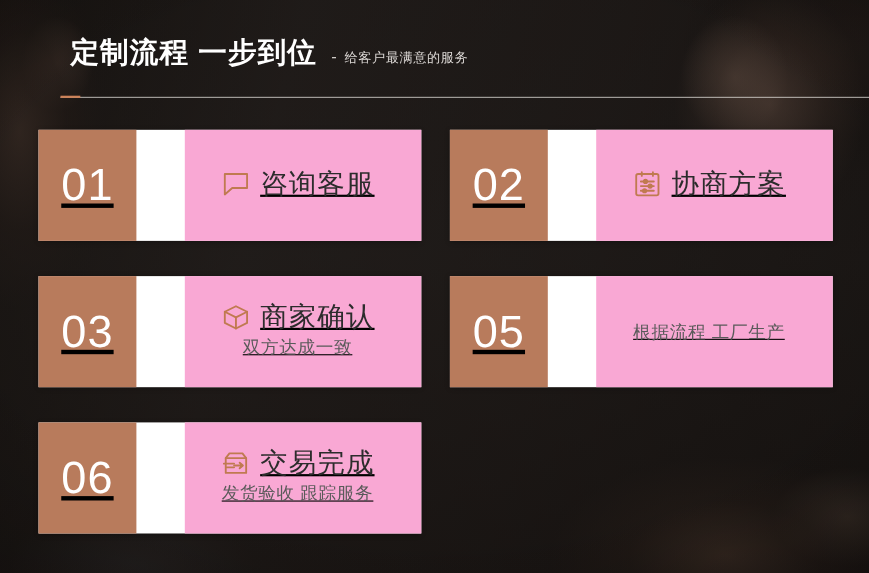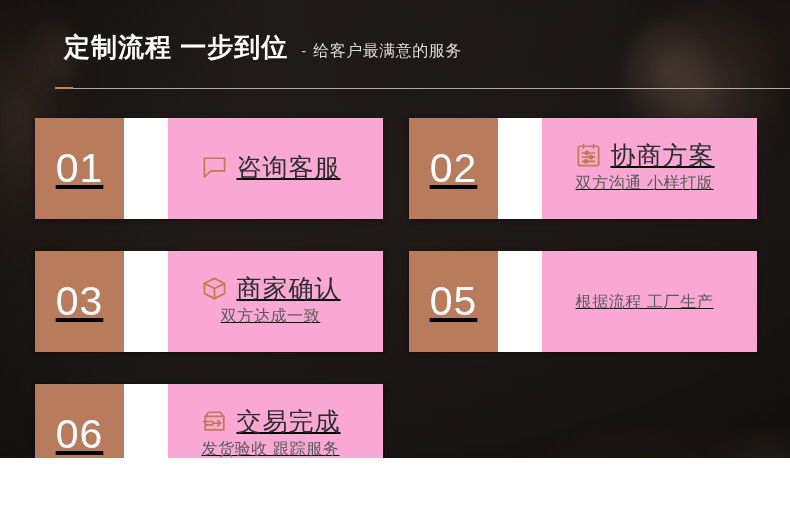--- a/index.html
+++ b/index.html
@@ -3,21 +3,21 @@
 <meta charset="utf-8">
 <style>
   * { box-sizing: border-box; margin: 0; padding: 0; }
   html, body {
     width: 790px; height: 521px;
     overflow: hidden;
     font-family: "Liberation Sans", "DejaVu Sans", sans-serif;
   }
   .stage {
     position: relative;
-    width: 790px; height: 458px;
+    width: 790px; height: 521px;
     background: #1b1818;
     overflow: hidden;
   }
 
   
   .bg-photo {
     position: absolute; inset: 0;
     background:
       
       radial-gradient(ellipse 120px 150px at 700px 95px, rgba(196,150,128,0.50) 0%, rgba(120,88,72,0.30) 42%, rgba(0,0,0,0) 72%),
@@ -65,21 +65,21 @@
     letter-spacing: 1px;
     line-height: 1;
   }
   .title-dash {
     font-size: 15px;
     color: #cfcac7;
     margin: 0 7px 0 13px;
     line-height: 1;
   }
   .title-sub {
-    font-size: 16px;
+    font-size: 12px;
     color: #dedad7;
     letter-spacing: 0.5px;
     line-height: 1;
   }
   .custom-tag {
     position: absolute;
     right: 54px; top: 48px;
     display: flex;
     align-items: center;
     gap: 22px;
@@ -222,21 +222,20 @@
               <rect x="4" y="5" width="24" height="23" rx="2"></rect>
               <path d="M10 3 v4 M22 3 v4"></path>
               <path d="M9 13 h14 M9 18 h14 M9 23 h14"></path>
               <circle cx="14" cy="13" r="1.8" fill="#c07a50"></circle>
               <circle cx="19" cy="18" r="1.8" fill="#c07a50"></circle>
               <circle cx="13" cy="23" r="1.8" fill="#c07a50"></circle>
             </svg>
           </span>
           <span class="card-title">协商方案</span>
         </div>
-        <div class="card-desc">双方沟通 小样打版</div>
       </div>
     </div>
 
     <div class="card">
       <div class="card-num">03</div>
       <div class="card-body">
         <div class="card-head">
           <span class="card-icon">
             <svg viewBox="0 0 32 32" fill="none" stroke="#c07a50" stroke-width="2" stroke-linecap="round" stroke-linejoin="round">
               <path d="M16 4 L28 10 v12 L16 28 L4 22 V10 Z"></path>

